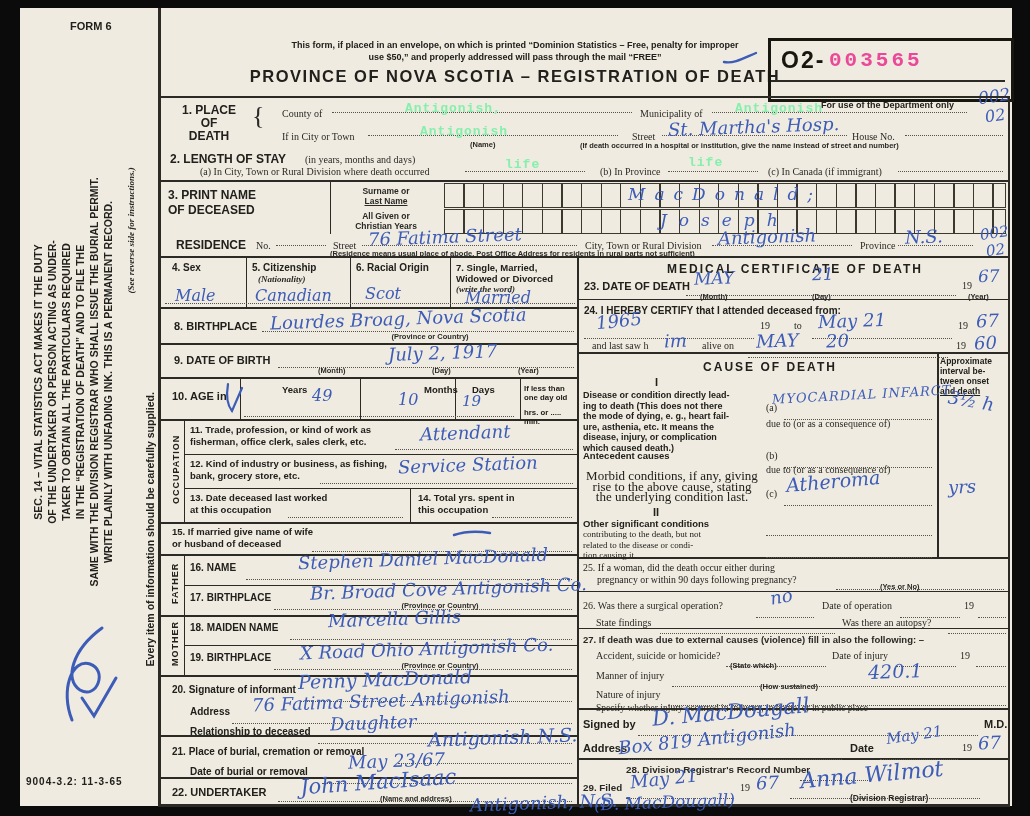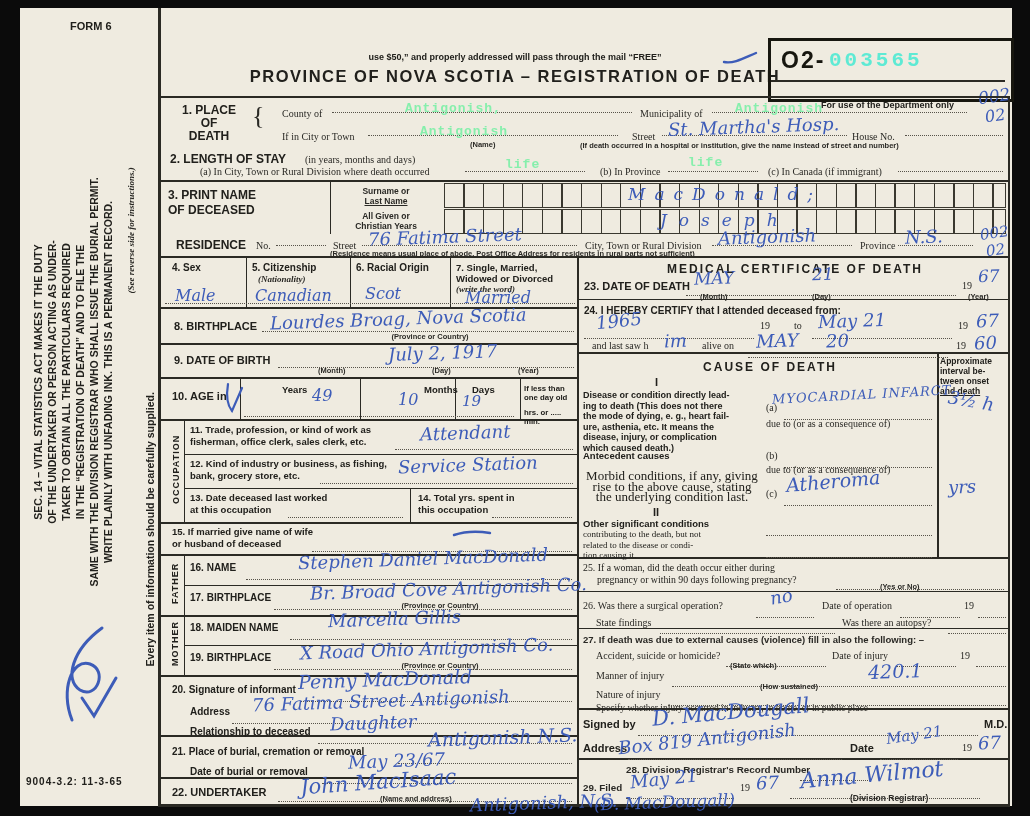--- a/index.html
+++ b/index.html
@@ -44,31 +44,32 @@
   <div class="lb" style="font-size:10.5px;line-height:14px;">SAME WITH THE DIVISION REGISTRAR WHO SHALL ISSUE THE BURIAL PERMIT.</div>
   <div class="lb" style="font-size:10.5px;line-height:14px;">WRITE PLAINLY WITH UNFADING INK. THIS IS A PERMANENT RECORD.</div>
 </div>
 <div class="a lb vert" style="left:-20px;top:523px;width:340px;text-align:center;font-size:10.5px;">Every item of information should be carefully supplied.</div>
 
 <svg class="a" style="left:42px;top:620px;" width="80" height="110">
   <path d="M60 8 C30 30, 22 60, 38 70 C55 80, 66 50, 48 44 C30 38, 18 70, 30 100" stroke="#3d5cb8" stroke-width="3" fill="none" stroke-linecap="round"></path>
   <path d="M40 78 L52 96 L74 58" stroke="#3d5cb8" stroke-width="3" fill="none" stroke-linecap="round"></path>
 </svg>
 
+<div class="a lb" style="left:215px;top:40px;width:600px;text-align:center;font-size:9px;">This form, if placed in an envelope, on which is printed “Dominion Statistics – Free, penalty for improper</div>
 <div class="a lb" style="left:215px;top:52px;width:600px;text-align:center;font-size:9px;">use $50,” and properly addressed will pass through the mail “FREE”</div>
 <div class="a lb" style="left:215px;top:67px;width:600px;text-align:center;font-size:16.5px;letter-spacing:1.5px;">PROVINCE OF NOVA SCOTIA – REGISTRATION OF DEATH</div>
 
 <svg class="a" style="left:722px;top:52px;" width="36" height="14">
   <path d="M2 10 C12 12, 22 6, 34 1" stroke="#3d5cb8" stroke-width="2.4" fill="none" stroke-linecap="round"></path>
 </svg>
 
 <div class="a" style="left:768px;top:38px;width:240px;height:58px;border:3px solid #17160f;">
   <div class="ln a" style="left:0;top:39px;width:234px;height:2px;"></div>
   <span class="a" style="left:10px;top:6px;font:700 23px 'Liberation Sans',sans-serif;color:#17160f;letter-spacing:2px;">O2-</span>
-  <span class="a" style="left:58px;top:8px;font:700 21px 'Liberation Mono',monospace;color:#5eead4;letter-spacing:3px;text-align:right;">003565</span>
+  <span class="a" style="left:58px;top:8px;font:700 21px 'Liberation Mono',monospace;color:#ec4899;letter-spacing:3px;text-align:right;">003565</span>
 </div>
 <div class="a lb" style="left:770px;top:100px;width:235px;text-align:center;font-size:9px;">For use of the Department only</div>
 <div class="a hw" style="left:978px;top:88px;font-size:17px;transform:rotate(-8deg);">002</div>
 <div class="a hw" style="left:985px;top:108px;font-size:16px;transform:rotate(-8deg);">02</div>
 
 <div class="ln a" style="left:158px;top:8px;width:2.5px;height:798px;"></div>
 <div class="ln a" style="left:158px;top:96px;width:852px;height:2px;"></div>
 <div class="ln a" style="left:1008px;top:96px;width:2px;height:710px;"></div>
 <div class="ln a" style="left:158px;top:804px;width:852px;height:2.5px;"></div>
 <div class="ln a" style="left:158px;top:180px;width:852px;height:1.6px;"></div>

